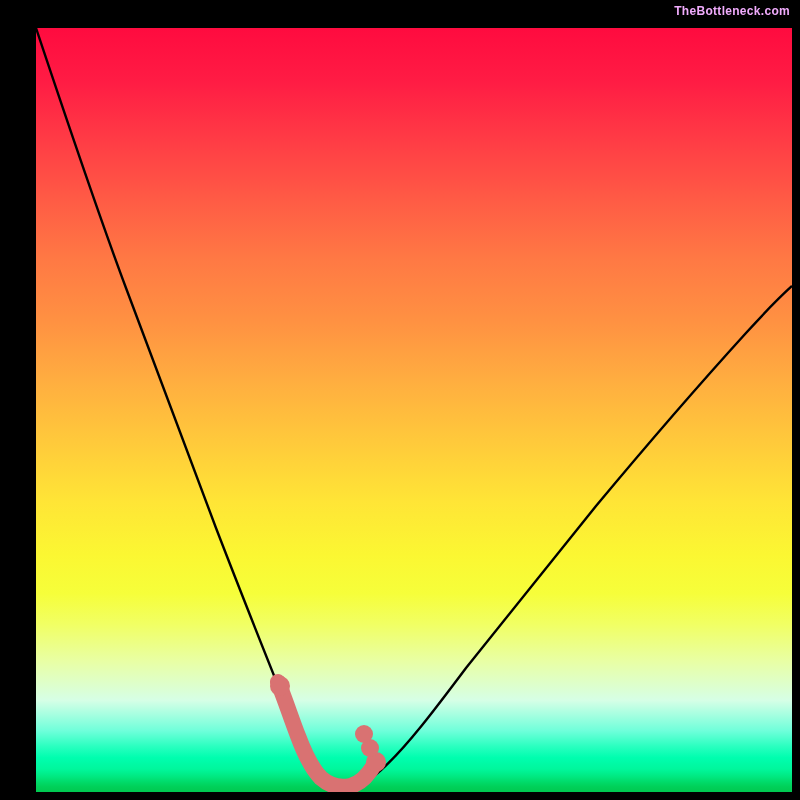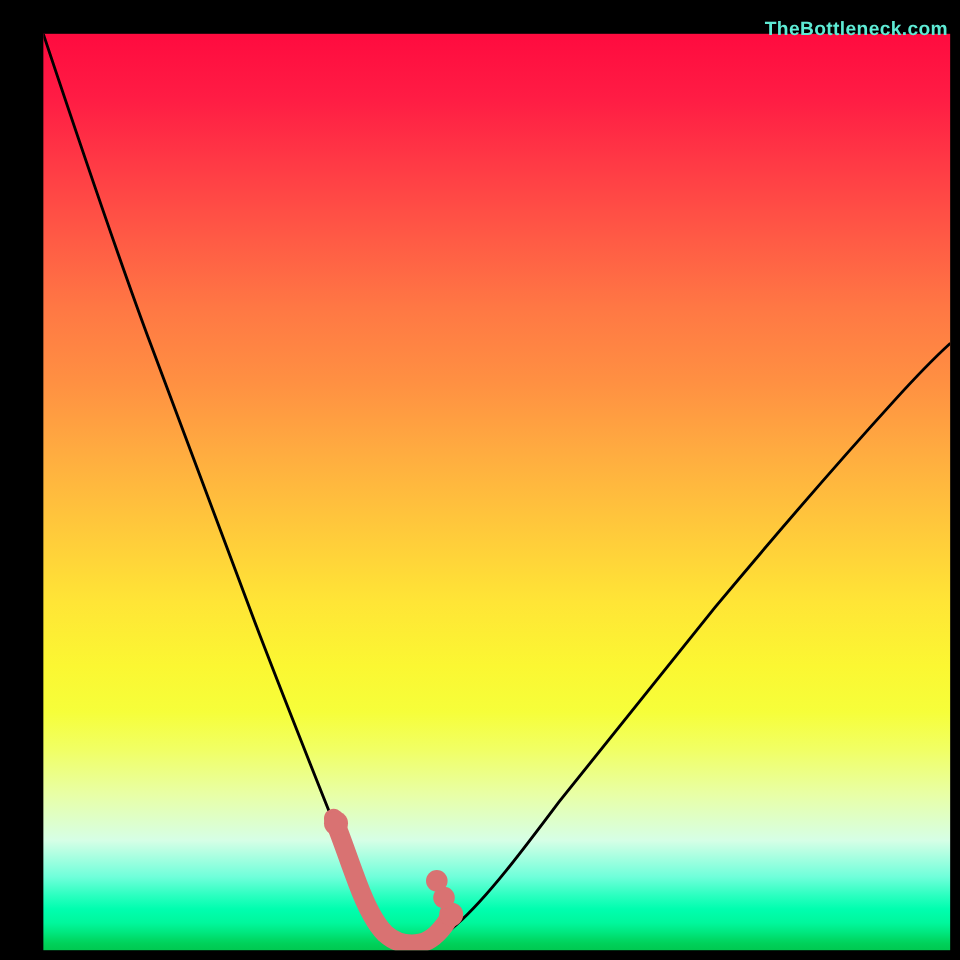--- a/index.html
+++ b/index.html
@@ -12,24 +12,24 @@
     font-family: Arial, Helvetica, sans-serif;
   }
   .stage {
     position: relative;
     width: 800px;
     height: 800px;
     background: #000;
   }
   .watermark {
     position: absolute;
-    top: 16px;
+    top: 4px;
     right: 10px;
-    color: #5eead4;
-    font-size: 16px;
+    color: #f0abfc;
+    font-size: 12px;
     font-weight: 600;
     letter-spacing: 0.3px;
     z-index: 50;
   }
   .plot {
     position: absolute;
     left: 36px;
     top: 28px;
     width: 756px;
     height: 764px;

